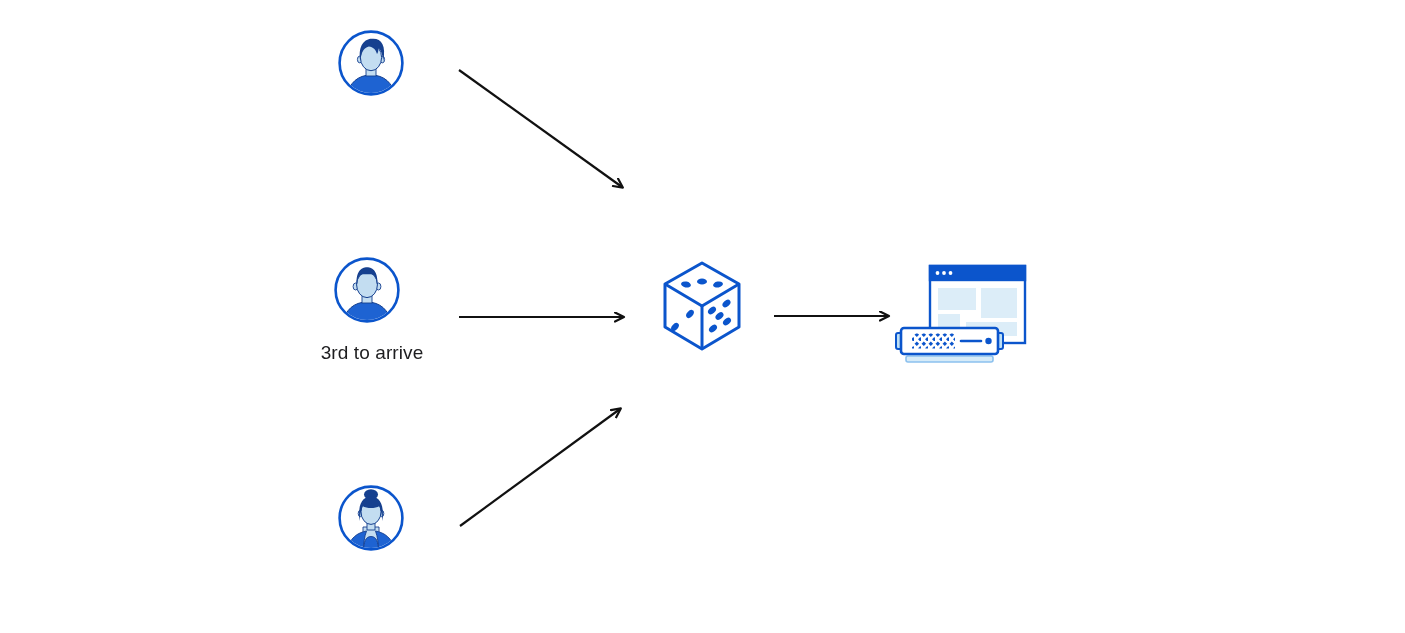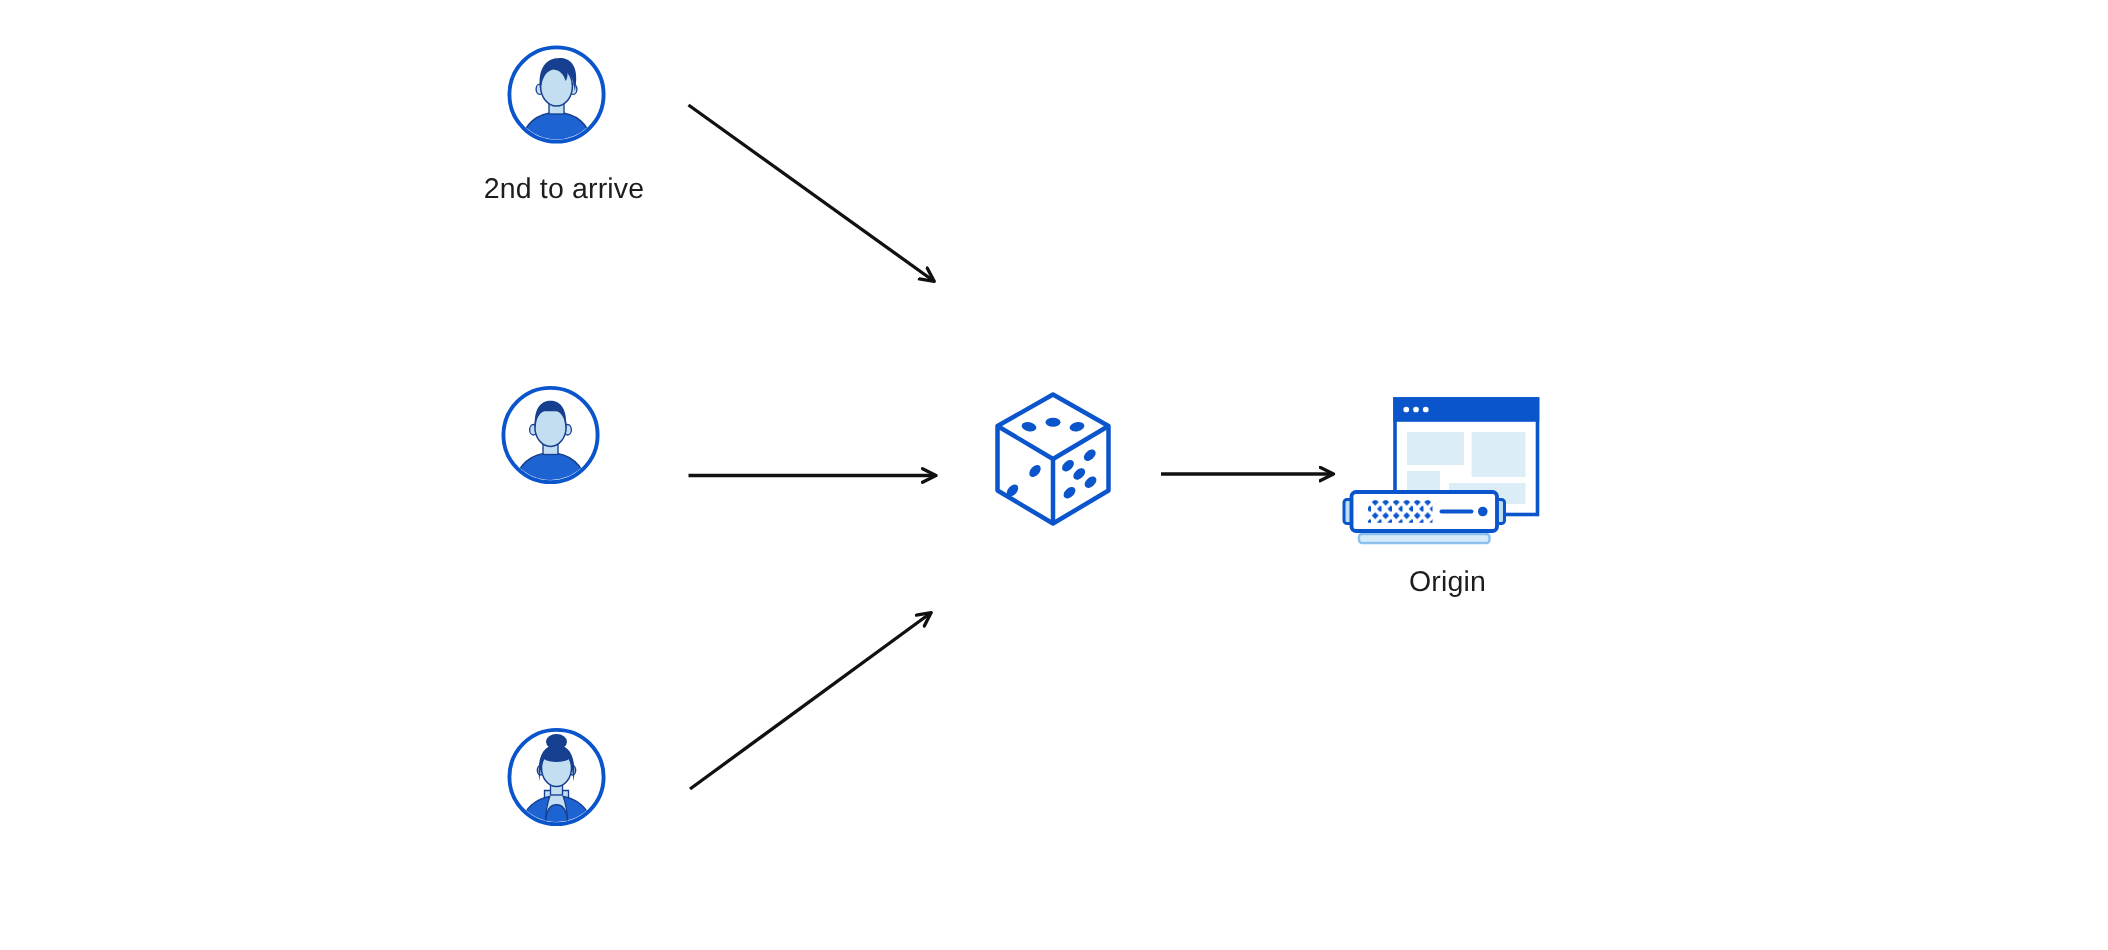--- a/index.html
+++ b/index.html
@@ -43,41 +43,41 @@
       <rect x="28" y="33" width="10" height="13" fill="#c3ddf1" stroke="#16408f" stroke-width="0.9"></rect>
       <ellipse cx="21.8" cy="29.5" rx="2.4" ry="3.4" fill="#c3ddf1" stroke="#16408f" stroke-width="0.9"></ellipse>
       <ellipse cx="44.2" cy="29.5" rx="2.4" ry="3.4" fill="#c3ddf1" stroke="#16408f" stroke-width="0.9"></ellipse>
       <ellipse cx="33" cy="27.5" rx="10.6" ry="13.2" fill="#c3ddf1" stroke="#16408f" stroke-width="1"></ellipse>
       <path d="M22.3,31 C19.5,14 28,8.5 34,8.8 C43,8 48.5,15 45.2,31
                C44.6,24 42.5,20 40.3,17.8 C40.6,20.8 40,22.8 39,24
                C37.8,19.5 35.2,16.8 30.8,16.4 C25.4,17.6 23,23 22.3,31 Z" fill="#16408f"></path>
     </g>
     <circle cx="33" cy="33" r="31.4" fill="none" stroke="#0b55cc" stroke-width="2.6"></circle>
   </svg>
-  <div class="node-label" style="left:291px;top:116px">2nd to arrive</div>
 
   <svg class="abs" style="left:334px;top:257px" width="66" height="66" viewBox="0 0 66 66">
     <defs>
         <clipPath id="c2">
           <circle cx="33" cy="33" r="30"></circle>
         </clipPath>
       </defs>
     <circle cx="33" cy="33" r="30" fill="#ffffff"></circle>
     <g clip-path="url(#c2)">
       <path d="M33,45 C20,45 11,53 9,66 L57,66 C55,53 46,45 33,45 Z" fill="#1e63d2" stroke="#16408f" stroke-width="1"></path>
       <rect x="28" y="33" width="10" height="13" fill="#c3ddf1" stroke="#16408f" stroke-width="0.9"></rect>
       <ellipse cx="21.6" cy="29.5" rx="2.5" ry="3.5" fill="#c3ddf1" stroke="#16408f" stroke-width="0.9"></ellipse>
       <ellipse cx="44.4" cy="29.5" rx="2.5" ry="3.5" fill="#c3ddf1" stroke="#16408f" stroke-width="0.9"></ellipse>
       <ellipse cx="33" cy="27.8" rx="10.4" ry="12.8" fill="#c3ddf1" stroke="#16408f" stroke-width="1"></ellipse>
       <path d="M22.6,29 C21.6,14.5 27,10.2 33,10.2 C39,10.2 44.4,14.5 43.4,29
                L42.6,25.5 C42.6,20.5 40.5,17.6 36.8,17.2 L29.2,17.2
                C25.5,17.6 23.4,20.5 23.4,25.5 Z" fill="#16408f"></path>
     </g>
     <circle cx="33" cy="33" r="31.4" fill="none" stroke="#0b55cc" stroke-width="2.6"></circle>
   </svg>
+  <div class="node-label" style="left:287px;top:342px">3rd to arrive</div>
 
   <svg class="abs" style="left:338px;top:485px" width="66" height="66" viewBox="0 0 66 66">
     <defs>
         <clipPath id="c3">
           <circle cx="33" cy="33" r="30"></circle>
         </clipPath>
       </defs>
     <circle cx="33" cy="33" r="30" fill="#ffffff"></circle>
     <g clip-path="url(#c3)">
       <path d="M25,42 L41,42 L41,58 Q33,63 25,58 Z" fill="#c3ddf1" stroke="#16408f" stroke-width="0.9"></path>
@@ -139,15 +139,14 @@
     <g>
       <rect x="3" y="73" width="9" height="16" rx="2" fill="#bee0f5" stroke="#0b55cc" stroke-width="2"></rect>
       <rect x="101" y="73" width="9" height="16" rx="2" fill="#bee0f5" stroke="#0b55cc" stroke-width="2"></rect>
       <rect x="13" y="96" width="87" height="6" rx="2" fill="#d6ebf8" stroke="#8cc1ee" stroke-width="1.6"></rect>
       <rect x="8" y="68" width="97" height="26" rx="3" fill="#ffffff" stroke="#0b55cc" stroke-width="2.6"></rect>
       <rect x="19" y="73.5" width="43" height="15" fill="url(#vents)"></rect>
       <line x1="68" y1="81" x2="88" y2="81" stroke="#0b55cc" stroke-width="2.6" stroke-linecap="round"></line>
       <circle cx="95.5" cy="81" r="3.2" fill="#0b55cc"></circle>
     </g>
   </svg>
-  <div class="node-label" style="left:880px;top:378px">Origin</div>
 
 </div>
 
 </body></html>

